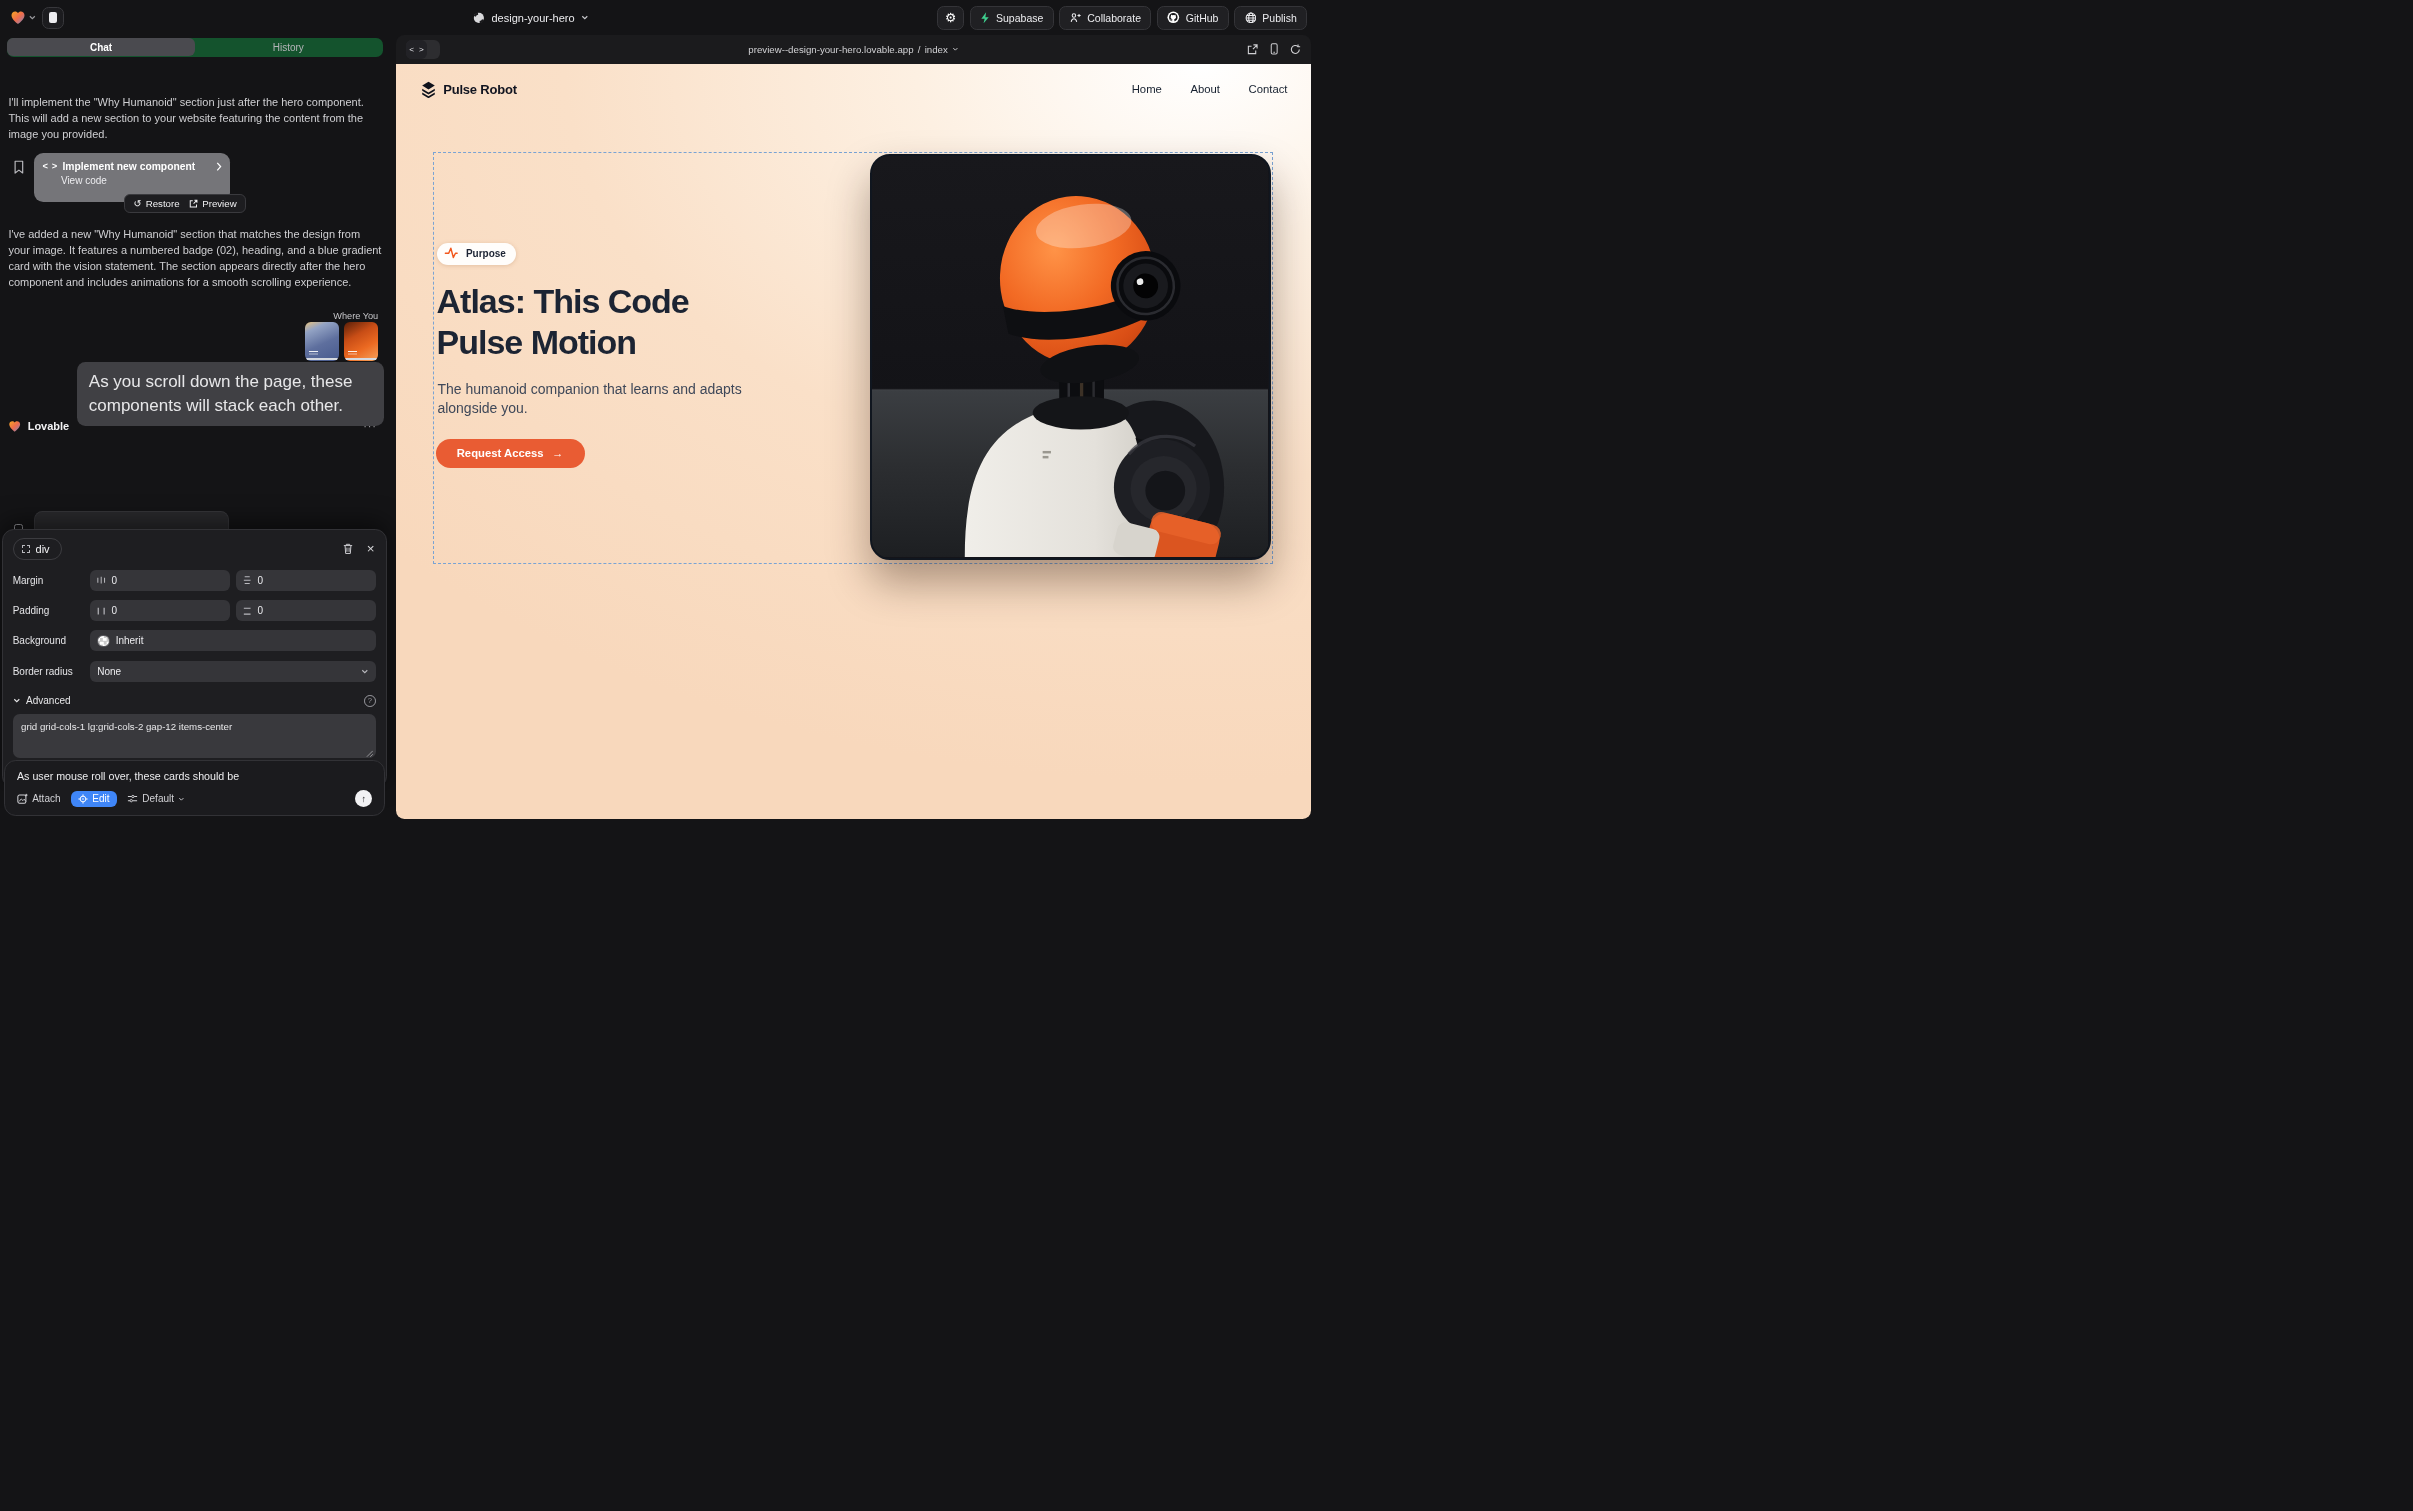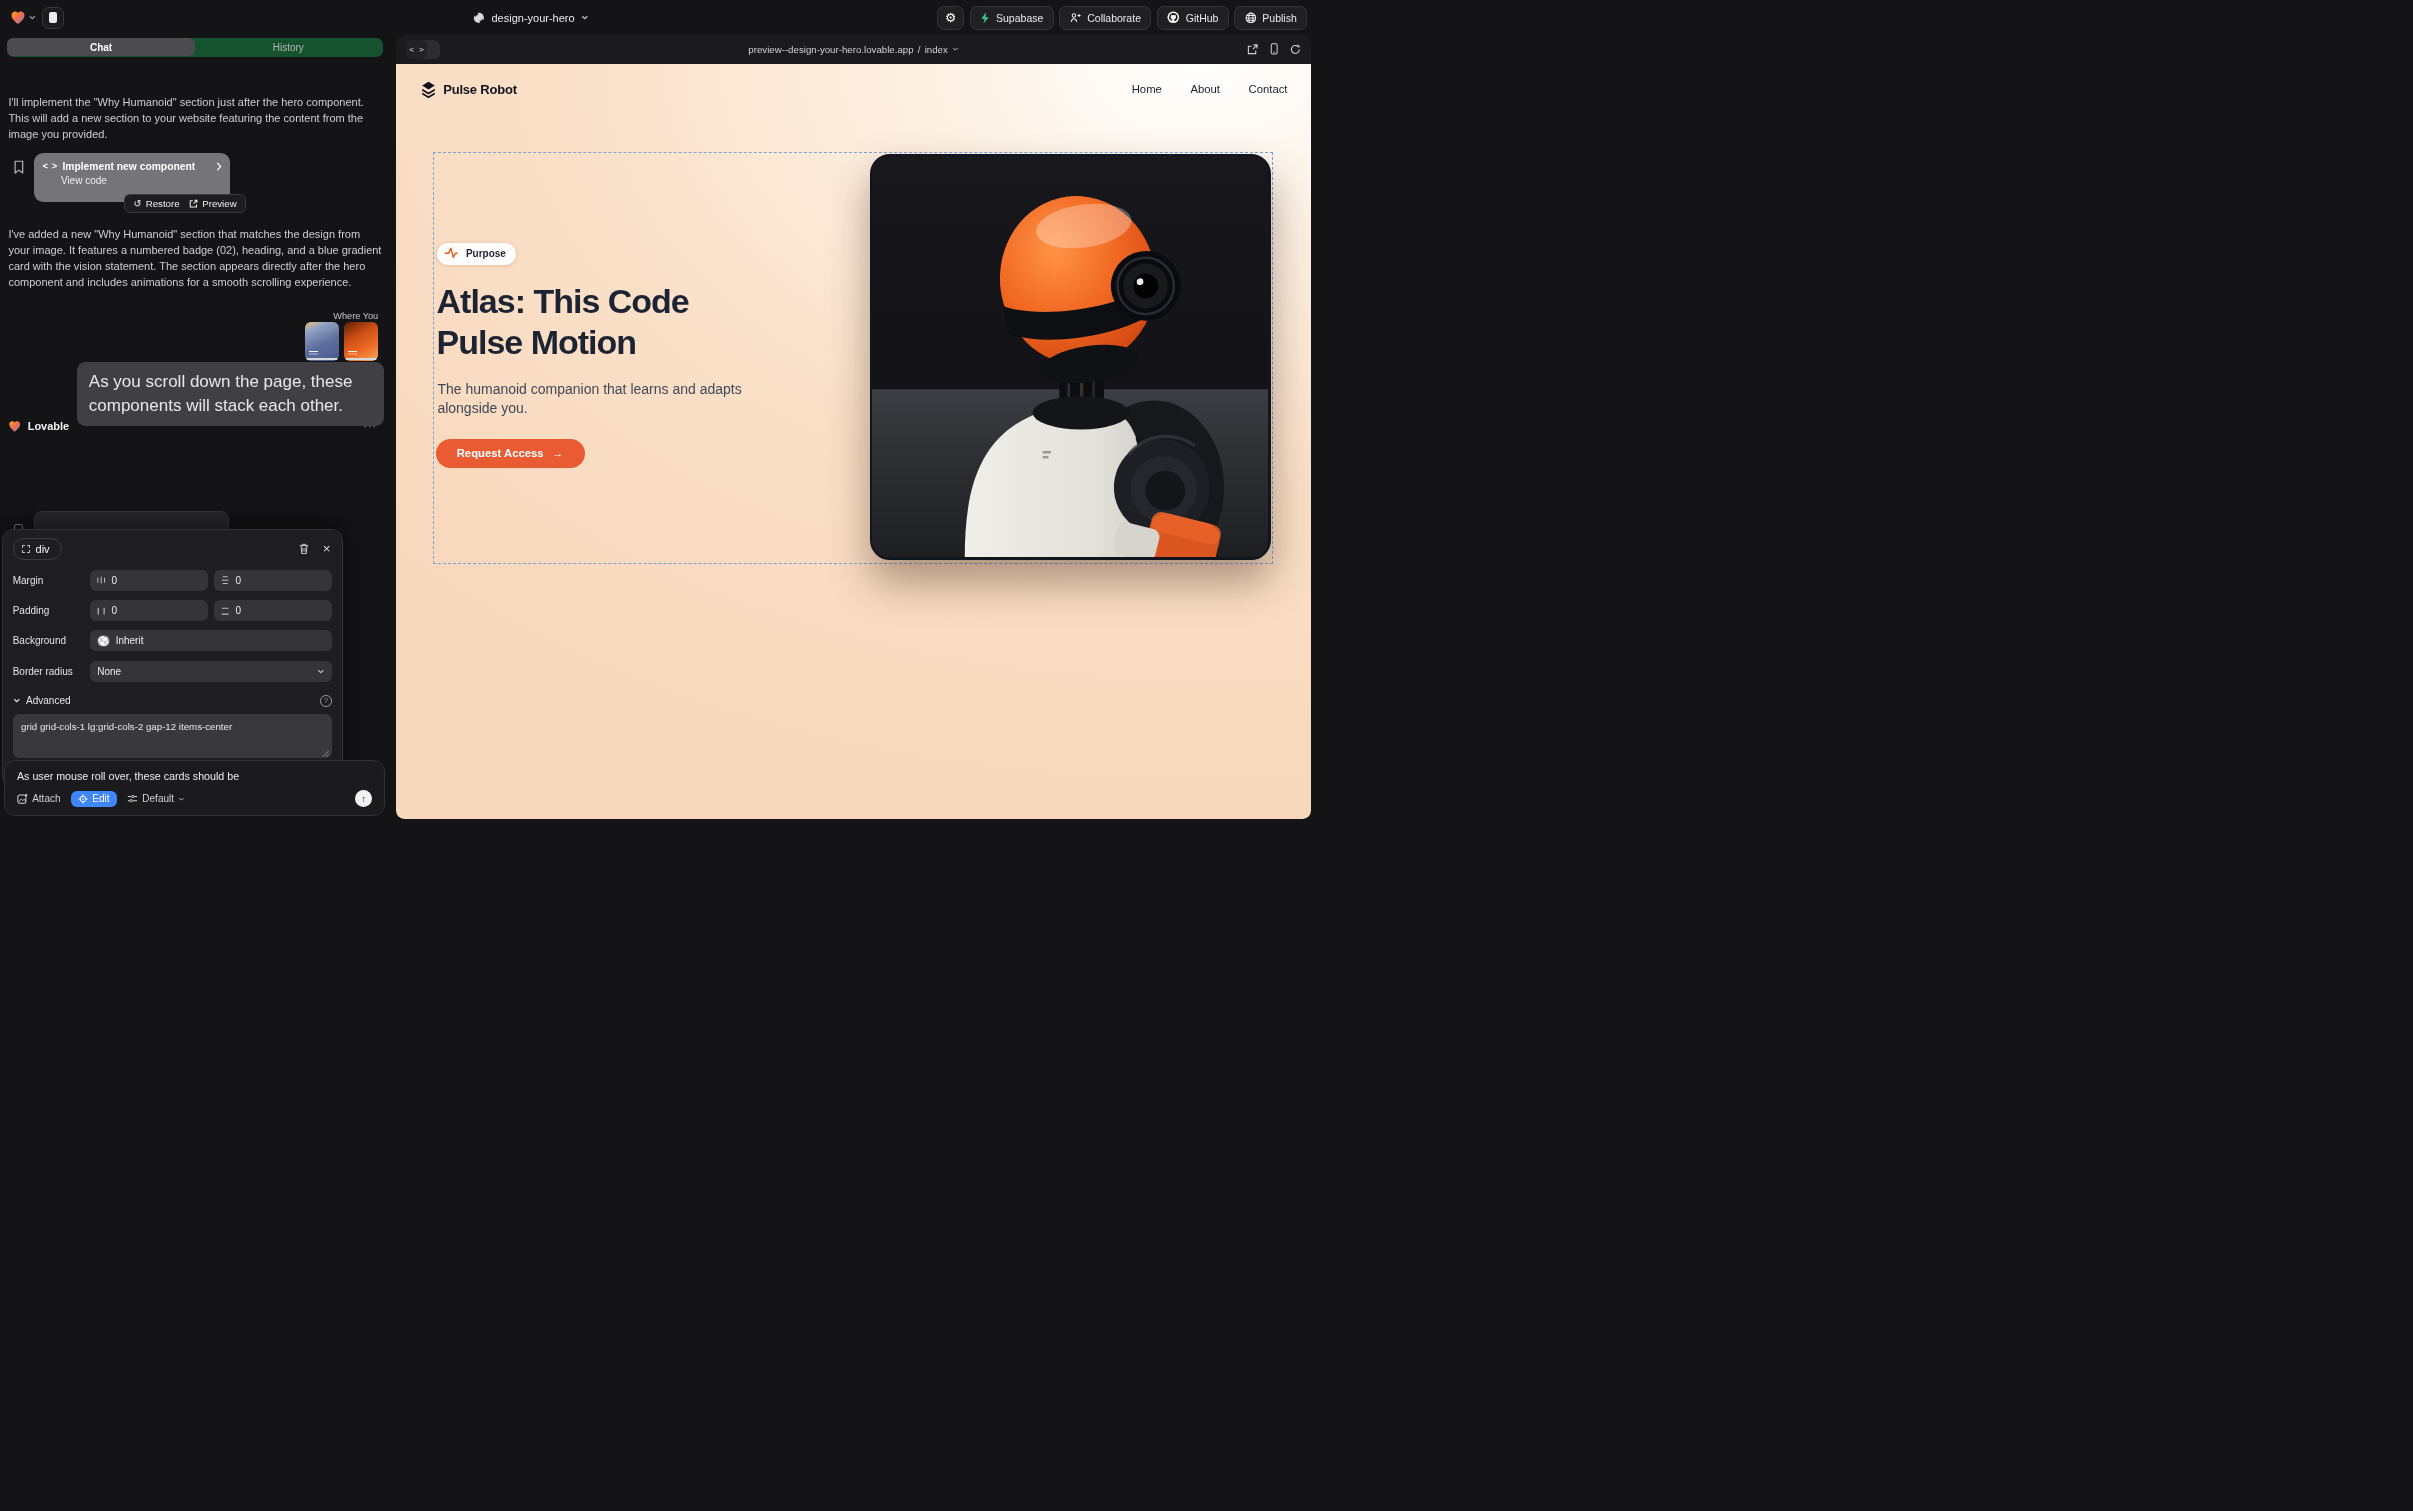--- a/index.html
+++ b/index.html
@@ -42,21 +42,21 @@
   .mini-text { position:absolute; left:3.4px; bottom:9.2px; width:9.2px; height:1.3px; background:rgba(255,255,255,.9); box-shadow:0 2.5px 0 rgba(255,255,255,.55); }
   .strip { position:absolute; left:0.8px; right:0.8px; bottom:0.8px; height:2.5px; background:#d5d9df; border-radius:0.8px; }
   .user-bubble { position:absolute; left:77px; top:327px; width:307px; background:#404044; border-radius:8.4px; padding:8.4px 11.8px; color:#e7e7e9; font-size:17px; line-height:1.4; }
   .lovable-row { position:absolute; left:8.4px; top:385px; display:flex; align-items:center; gap:5.9px; }
   .lovable-name { font-size:11px; font-weight:bold; color:#f2f2f4; }
   .dots { position:absolute; right:13.4px; top:385px; color:#9a9a9e; font-size:11px; letter-spacing:0.8px; }
   .stacked-card { position:absolute; left:34px; top:476px; width:195px; height:22px; background:#29292c; border:0.8px solid #353539; border-bottom:none; border-radius:8.4px 8.4px 0 0; }
   .clip-icon { position:absolute; left:14.3px; top:489px; width:9.2px; height:10px; border:1.1px solid #8f8f94; border-radius:2.5px; }
 
   
-  .inspector { position:absolute; left:1.7px; top:494px; width:341px; height:259px; background:#1e1e21; border:0.8px solid #323236; border-radius:11.8px; box-shadow:0 -6.7px 23.5px rgba(0,0,0,.5); }
+  .inspector { position:absolute; left:1.7px; top:494px; width:385px; height:259px; background:#1e1e21; border:0.8px solid #323236; border-radius:11.8px; box-shadow:0 -6.7px 23.5px rgba(0,0,0,.5); }
   .insp-head { display:flex; align-items:center; padding:7.6px 11px 3.4px 10px; }
   .tag-chip { display:flex; align-items:center; gap:5.9px; padding:4.2px 11px 4.2px 8.4px; border:0.8px solid #3c3c40; border-radius:839px; }
   .dashed-sq { width:7.6px; height:7.6px; border:0.8px dashed #b9b9be; }
   .tag-name { font-size:11px; color:#f4f4f6; }
   .insp-actions { margin-left:auto; display:flex; align-items:center; gap:14.3px; color:#c9c9cd; }
   .x-glyph { font-size:13.4px; line-height:1; color:#d6d6d9; }
   .insp-rows { padding:6.7px 10px 0 10px; }
   .irow { display:grid; grid-template-columns:71px 1fr 1fr; gap:5.9px; align-items:center; margin-bottom:9.2px; }
   .irow.single { grid-template-columns:71px 1fr; }
   .ilabel { font-size:10px; color:#e4e4e7; }

